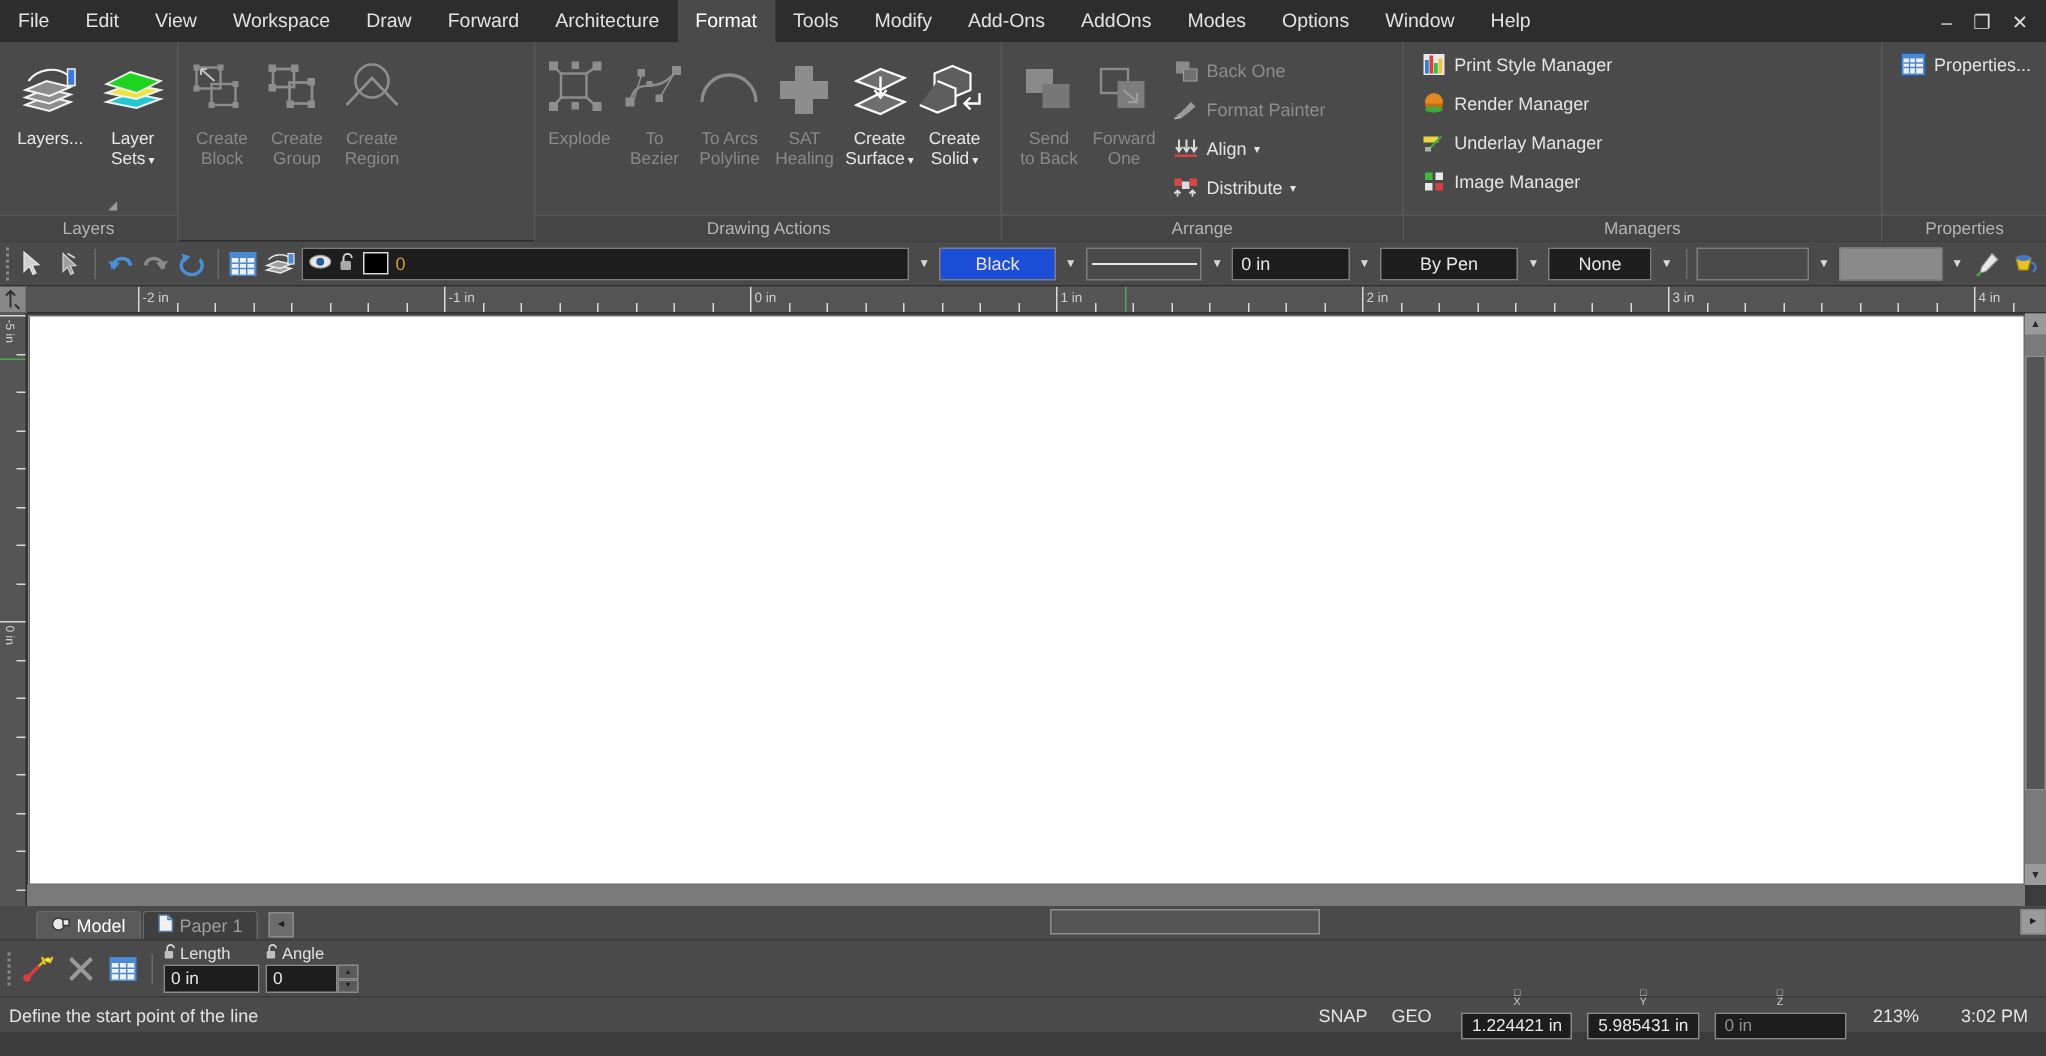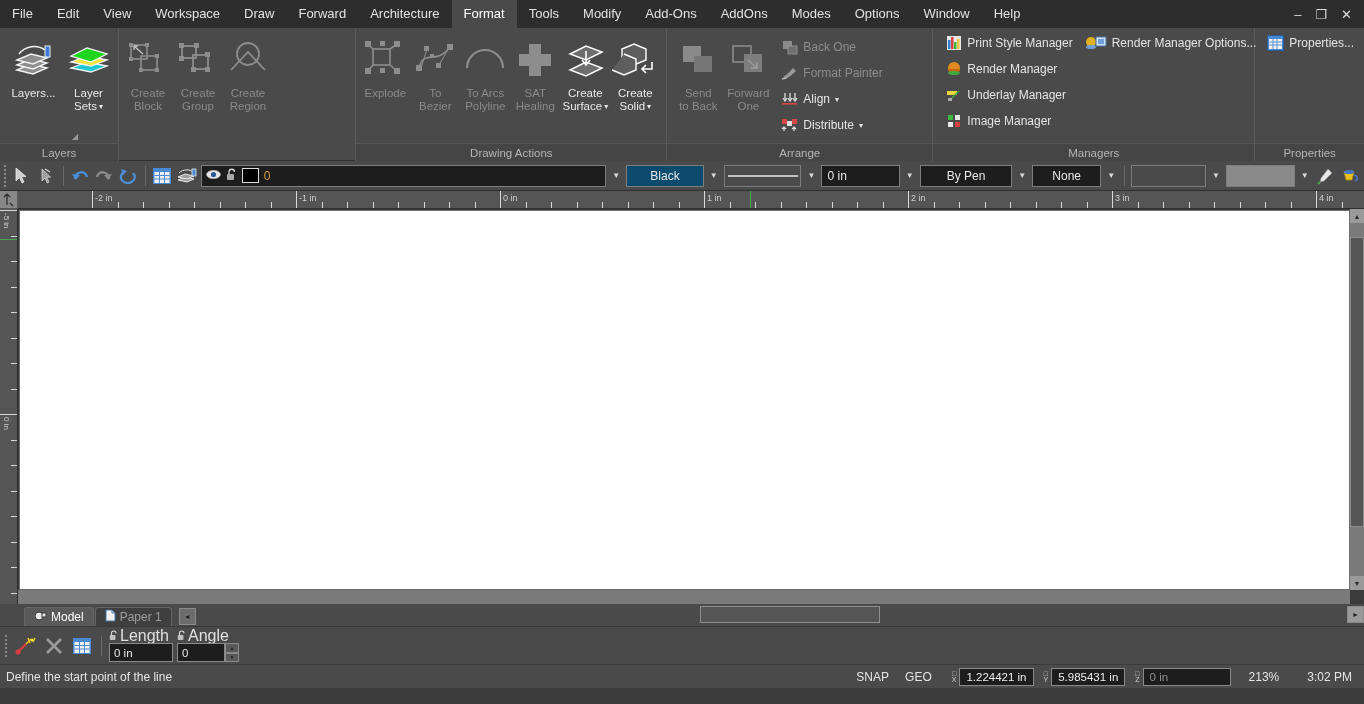--- a/index.html
+++ b/index.html
@@ -184,42 +184,42 @@
     margin-left: 6px; margin-bottom: 1px;
   }
 
   
   #cmdbar {
     height: 38px; background: #4a4a4a; display: flex; align-items: center;
     gap: 4px; padding: 0 5px; border-top: 1px solid #3a3a3a;
   }
   .field-group { display: flex; flex-direction: column; }
   .field-label {
-    font-size: 16px; color: #e0e0e0; display: flex; align-items: center; gap: 2px;
+    font-size: 11px; color: #e0e0e0; display: flex; align-items: center; gap: 2px;
     height: 14px;
   }
   .field-input {
     background: #1d1d1d; border: 1px solid #8a8a8a;
     height: 19px; padding: 0 4px; font-size: 11.5px; color: #e8e8e8;
     display: flex; align-items: center;
   }
   .spinner { display: flex; flex-direction: column; width: 14px; height: 19px; }
   .spin {
     flex: 1; background: #5a5a5a; border: 1px solid #8a8a8a;
     display:flex; align-items:center; justify-content:center; font-size: 5px; color: #1f1f1f;
   }
 
   
   #statusbar {
     height: 24px; background: #4a4a4a; display: flex; align-items: center;
     padding: 0 6px; font-size: 12px; color: #e4e4e4;
     border-top: 1px solid #3a3a3a;
   }
   .coord-box {
-    display: flex; align-items: center; gap: 3px;
+    display: flex; align-items: center; gap: 3px; flex-direction: column;
   }
   .coord-val {
     background: #1d1d1d; border: 1px solid #8a8a8a;
     height: 18px; padding: 0 6px; display: flex; align-items: center;
     font-size: 11.5px; color: #ececec;
   }
   .coord-val.dim { color: #8f8f8f; }
   .axis-glyph { display: flex; flex-direction: column; align-items: center; font-size: 7px; color: #d0d0d0; line-height: 6px; }
   .gripdots { width: 5px; height: 26px; display:flex; flex-direction:column; justify-content:center; gap:2px; }
   .gripdots i { display:block; width:2px; height:2px; background:#8a8a8a; }
@@ -556,33 +556,20 @@
             <svg width="16" height="16" viewBox="0 0 16 16">
               <rect x="2" y="2" width="5" height="5" fill="#3fb83f"></rect>
               <rect x="9" y="2" width="5" height="5" fill="#e8e8e8"></rect>
               <rect x="2" y="9" width="5" height="5" fill="#e8e8e8"></rect>
               <rect x="9" y="9" width="5" height="5" fill="#d83f3f"></rect>
             </svg>
           </span>
           <span>Image Manager</span>
         </div>
       </div>
-      <div style="display:flex;flex-direction:column;margin-left:4px">
-        <div class="smallrow">
-          <span class="smallicon" style="width:22px">
-            <svg width="22" height="16" viewBox="0 0 22 16">
-              <circle cx="6" cy="7" r="5" fill="#e0b020"></circle>
-              <ellipse cx="6" cy="12" rx="5" ry="2" fill="#6f9fd8"></ellipse>
-              <rect x="11" y="2" width="10" height="9" fill="#cfe0f0" stroke="#4a78a8" stroke-width="1"></rect>
-              <rect x="13" y="4" width="6" height="5" fill="#6f9fd8"></rect>
-            </svg>
-          </span>
-          <span>Render Manager Options...</span>
-        </div>
-      </div>
     </div>
     <div class="rgroup-title">Managers</div>
   </div>
 
   <div class="rgroup" style="flex:1">
     <div class="rgroup-body" style="padding-left:8px;padding-top:2px">
       <div class="smallrow">
         <span class="smallicon">
           <svg width="17" height="16" viewBox="0 0 17 16">
             <rect x="0.5" y="0.5" width="16" height="15" fill="#4a8ad4" stroke="#2a5a94"></rect>
@@ -668,21 +655,21 @@
     <span>
       <svg width="11" height="13" viewBox="0 0 11 13">
           <path d="M3 6 V4 A2.5 2.5 0 0 1 8.5 4" stroke="#d8d8d8" stroke-width="1.3" fill="none"></path>
           <rect x="1" y="6" width="7" height="6" rx="1" fill="#a8a8a8"></rect>
         </svg>
     </span>
     <span class="swatch-black"></span>
     <span class="layer-name">0</span>
   </div>
   <div class="arrowbtn">▼</div>
-  <div class="combo" style="width:88px;background:#0c4a6e">
+  <div class="combo" style="width:88px;background:#1d4ed8">
     <span>Black</span>
   </div>
   <div class="arrowbtn">▼</div>
   <div class="combo gray" style="width:88px">
     <svg width="74" height="10" viewBox="0 0 74 10">
         <line x1="2" y1="5" x2="72" y2="5" stroke="#e8e8e8" stroke-width="1.3"></line>
       </svg>
   </div>
   <div class="arrowbtn">▼</div>
   <div class="combo" style="width:88px;justify-content:flex-start;padding-left:5px">

